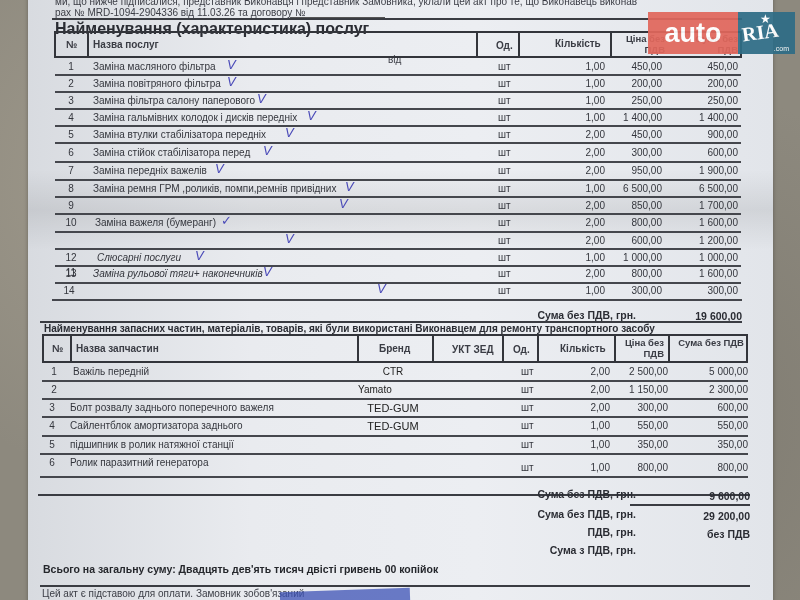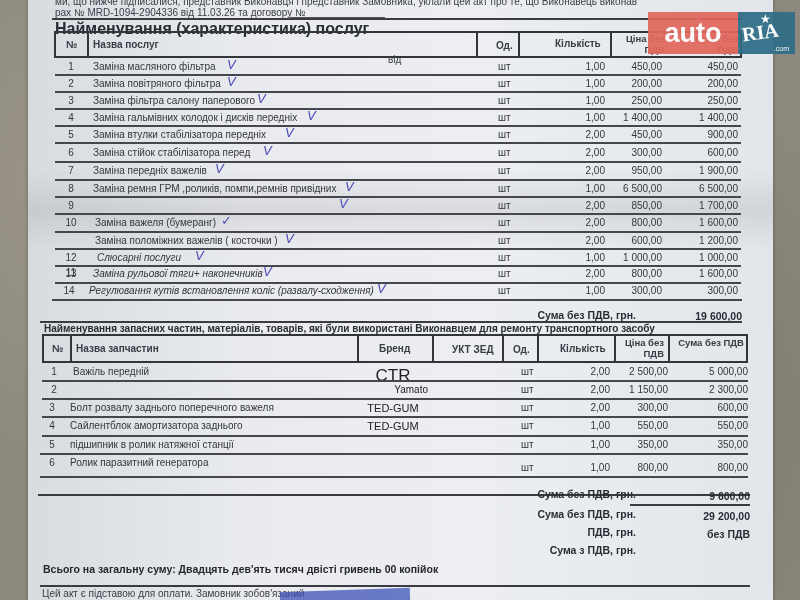--- a/index.html
+++ b/index.html
@@ -181,21 +181,20 @@
     <span class="check" style="left:166px;font-style:normal;">✓</span>
     <span style="left:443px;">шт</span>
     <span class="c-r" style="left:500px;width:50px;">2,00</span>
     <span class="c-r" style="left:555px;width:52px;">800,00</span>
     <span class="c-r" style="left:620px;width:63px;">1 600,00</span>
   </div>
   <div class="hline thin" style="left:55px;top:231px;width:686px;"></div>
 
   <div class="row" style="left:55px;top:233px;width:686px;">
     <span class="c-num" style="left:6px;margin-top:32px;">11</span>
-    <span style="left:40px;">Заміна поломіжних важелів ( косточки )</span>
     <span class="check" style="left:230px;">V</span>
     <span style="left:443px;">шт</span>
     <span class="c-r" style="left:500px;width:50px;">2,00</span>
     <span class="c-r" style="left:555px;width:52px;">600,00</span>
     <span class="c-r" style="left:620px;width:63px;">1 200,00</span>
   </div>
   <div class="hline thin" style="left:55px;top:248px;width:686px;"></div>
 
   <div class="row" style="left:55px;top:250px;width:686px;">
     <span class="c-num" style="left:6px;">12</span>
@@ -214,21 +213,20 @@
     <span class="check" style="left:208px;">V</span>
     <span style="left:443px;">шт</span>
     <span class="c-r" style="left:500px;width:50px;">2,00</span>
     <span class="c-r" style="left:555px;width:52px;">800,00</span>
     <span class="c-r" style="left:620px;width:63px;">1 600,00</span>
   </div>
   <div class="hline thin" style="left:55px;top:282px;width:686px;"></div>
 
   <div class="row" style="left:55px;top:283px;width:686px;">
     <span class="c-num" style="left:4px;">14</span>
-    <span style="left:34px;font-style:italic;">Регулювання кутів встановлення коліс (развалу-сходження)</span>
     <span class="check" style="left:322px;">V</span>
     <span style="left:443px;">шт</span>
     <span class="c-r" style="left:500px;width:50px;">1,00</span>
     <span class="c-r" style="left:555px;width:52px;">300,00</span>
     <span class="c-r" style="left:620px;width:63px;">300,00</span>
   </div>
   <div class="hline thin" style="left:52px;top:299px;width:690px;"></div>
 </div>
 
 <div class="abs total-l" style="left:500px;top:309px;width:136px;">Сума без ПДВ, грн.</div>
@@ -250,31 +248,31 @@
 <div class="hcell" style="left:452px;top:344px;text-align:center;">УКТ ЗЕД</div>
 <div class="hcell" style="left:513px;top:344px;">Од.</div>
 <div class="hcell" style="left:560px;top:343px;">Кількість</div>
 <div class="hcell" style="left:618px;top:337px;width:46px;text-align:right;font-size:9.5px;">Ціна без ПДВ</div>
 <div class="hcell" style="left:672px;top:337px;width:72px;text-align:right;font-size:9.5px;">Сума без ПДВ</div>
 
 <div id="parts-rows">
   <div class="row" style="left:42px;top:364px;width:706px;">
     <span class="c-num" style="left:2px;">1</span>
     <span style="left:31px;">Важіль передній</span>
-    <span style="left:316px;width:70px;text-align:center;font-size:17px;color:#222;">CTR</span>
+    <span style="left:316px;width:70px;text-align:center;font-size:10px;color:#222;">CTR</span>
     <span style="left:479px;">шт</span>
     <span class="c-r" style="left:520px;width:48px;">2,00</span>
     <span class="c-r" style="left:570px;width:56px;">2 500,00</span>
     <span class="c-r" style="left:640px;width:66px;">5 000,00</span>
   </div>
   <div class="hline thin" style="left:42px;top:380px;width:706px;"></div>
 
   <div class="row" style="left:42px;top:382px;width:706px;">
     <span class="c-num" style="left:2px;">2</span>
-    <span style="left:316px;width:70px;text-align:right;color:#222;">Yamato</span>
+    <span style="left:316px;width:70px;text-align:left;color:#222;">Yamato</span>
     <span style="left:479px;">шт</span>
     <span class="c-r" style="left:520px;width:48px;">2,00</span>
     <span class="c-r" style="left:570px;width:56px;">1 150,00</span>
     <span class="c-r" style="left:640px;width:66px;">2 300,00</span>
   </div>
   <div class="hline thin" style="left:42px;top:398px;width:706px;"></div>
 
   <div class="row" style="left:42px;top:400px;width:706px;">
     <span class="c-num" style="left:0px;">3</span>
     <span style="left:28px;">Болт розвалу заднього поперечного важеля</span>

